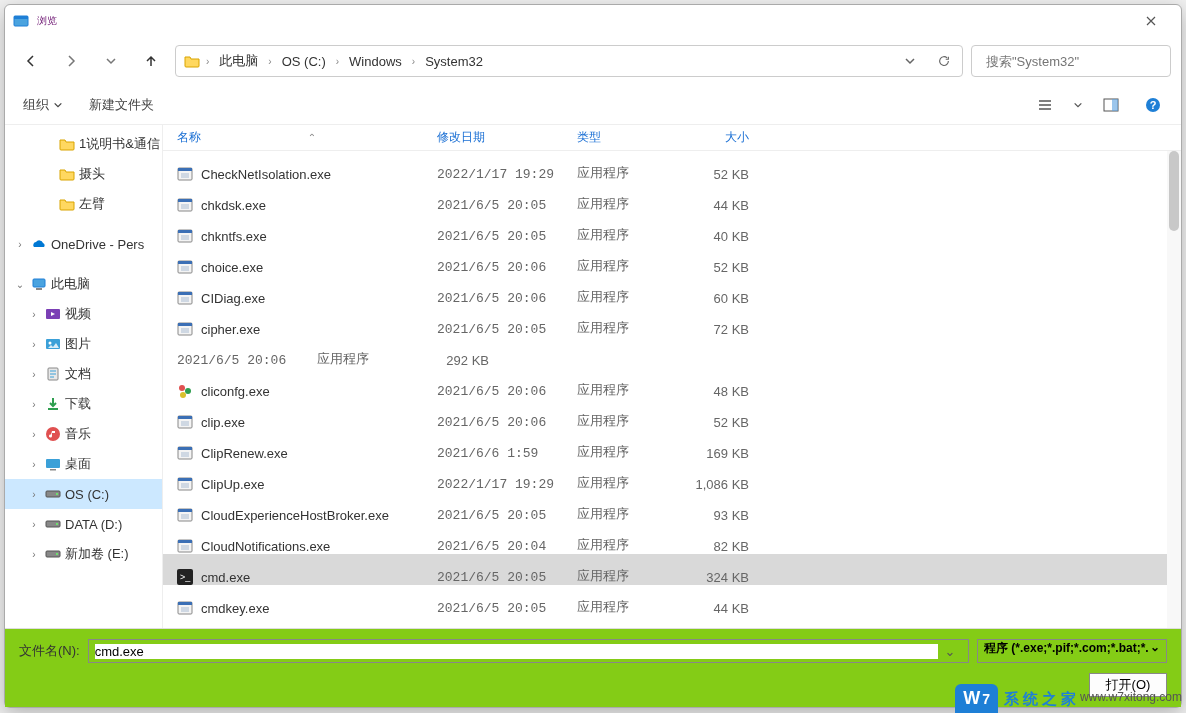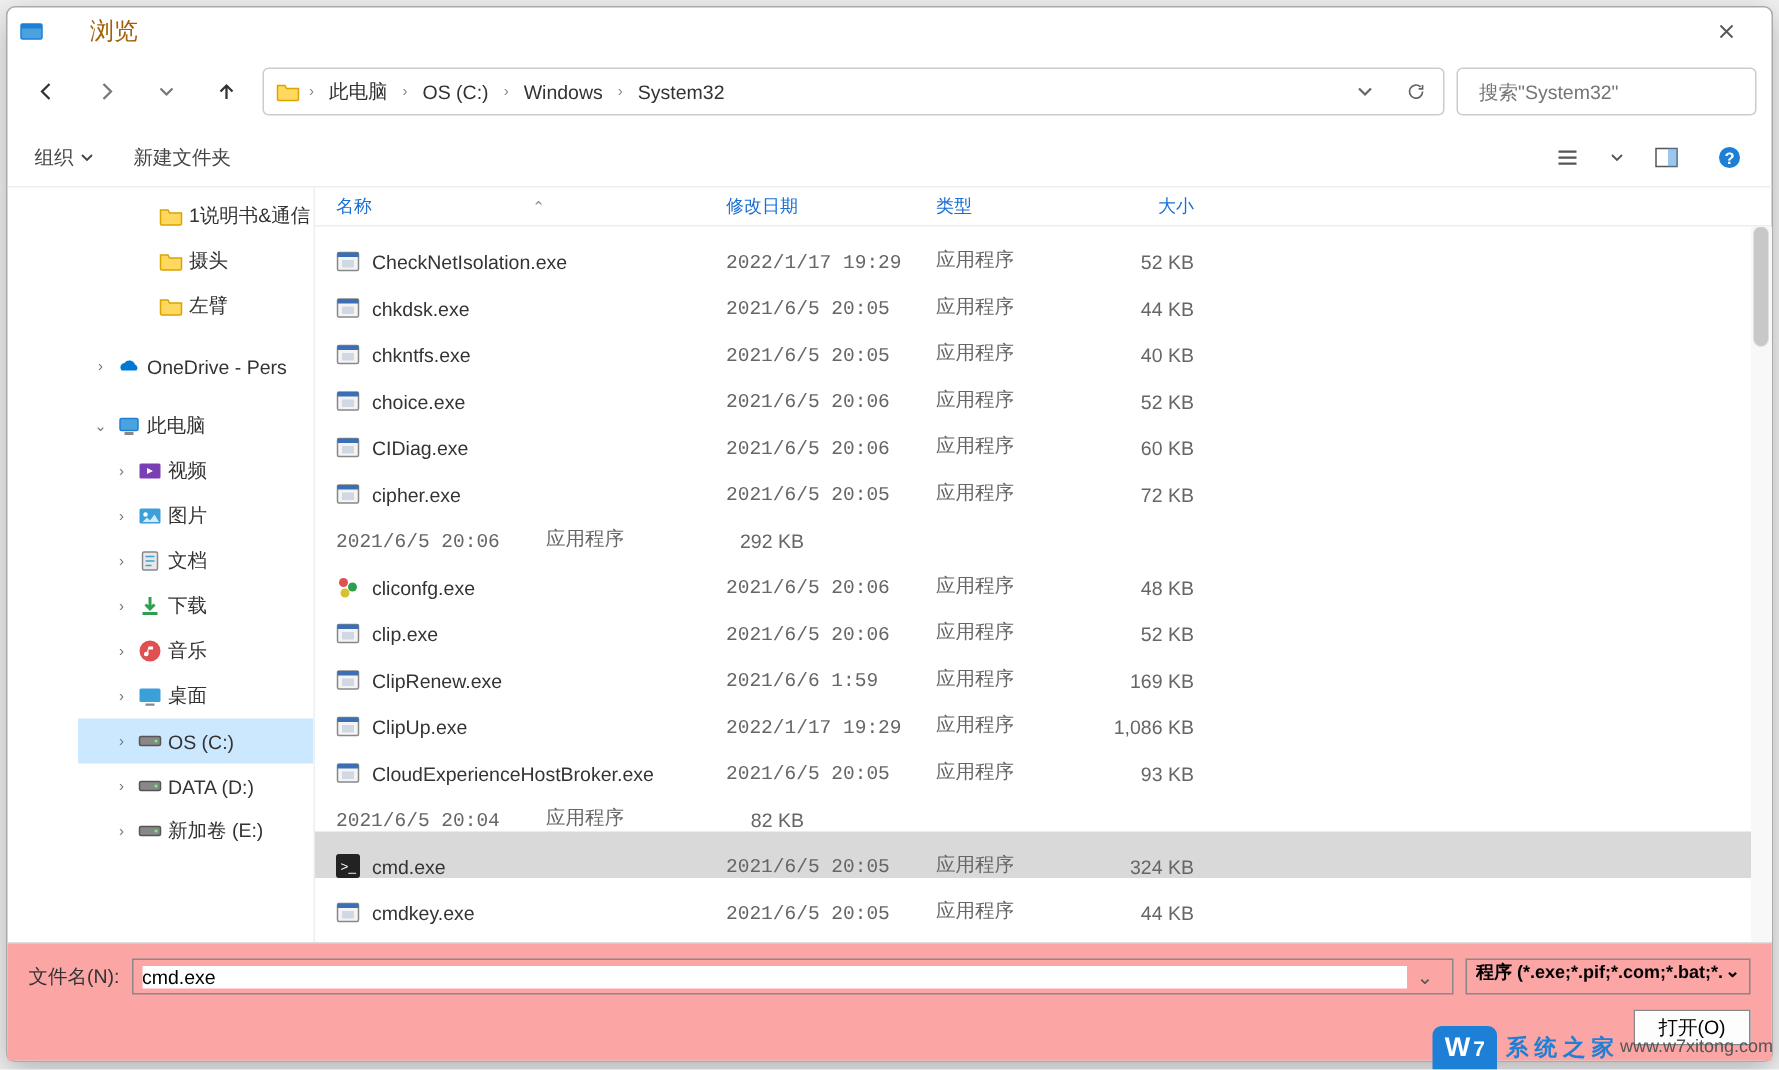--- a/index.html
+++ b/index.html
@@ -1,36 +1,36 @@
 <!DOCTYPE html>
 <html><head>
 <meta charset="utf-8">
 <style>
 * { box-sizing: border-box; margin: 0; padding: 0; font-family: "Microsoft YaHei", "Segoe UI", sans-serif; }
 body { width: 1186px; height: 713px; background: #f0f0f0; position: relative; overflow: hidden; }
 .window { position: absolute; left: 4px; top: 4px; width: 1178px; height: 704px; background: #fff; border: 1px solid #aaa; border-radius: 6px; box-shadow: 0 6px 20px rgba(0,0,0,0.25); display: flex; flex-direction: column; }
 .titlebar { height: 32px; display: flex; align-items: center; padding: 0 8px; }
 .titlebar .app-icon { width: 16px; height: 16px; margin-right: 8px; }
-.titlebar .title { font-size: 16px; color: #a16207; flex: 1; margin-left: 23px; }
+.titlebar .title { font-size: 10px; color: #701a75; flex: 1; }
 .titlebar .close { width: 44px; height: 32px; display: flex; align-items: center; justify-content: center; color: #555; font-size: 14px; }
 .toolbar { height: 48px; display: flex; align-items: center; padding: 0 10px; gap: 8px; }
 .navbtn { width: 32px; height: 32px; display: flex; align-items: center; justify-content: center; color: #777; border-radius: 4px; }
 .navbtn.enabled { color: #333; }
 .address { flex: 1; height: 32px; border: 1px solid #ccc; border-radius: 4px; display: flex; align-items: center; padding: 0 4px 0 8px; gap: 6px; font-size: 13px; color: #333; }
 .crumb { display: flex; align-items: center; gap: 6px; padding: 2px 4px; border-radius: 3px; }
 .chev { color: #888; font-size: 10px; }
 .addr-right { margin-left: auto; display: flex; gap: 6px; color: #666; }
 .addr-btn { width: 28px; height: 28px; display: flex; align-items: center; justify-content: center; border-radius: 3px; }
 .searchbox { width: 200px; height: 32px; border: 1px solid #ccc; border-radius: 4px; display: flex; align-items: center; padding: 0 8px; gap: 6px; color: #888; font-size: 13px; }
 .searchbox input { border: none; outline: none; flex: 1; font-size: 13px; }
 .commandbar { height: 40px; display: flex; align-items: center; padding: 0 14px; gap: 18px; font-size: 13px; color: #444; border-bottom: 1px solid #eee; }
 .cmd-item { display: flex; align-items: center; gap: 4px; padding: 4px 4px; border-radius: 3px; }
 .cmd-right { margin-left: auto; display: flex; gap: 14px; align-items: center; }
 .icon-btn { width: 28px; height: 28px; display: flex; align-items: center; justify-content: center; color: #555; border-radius: 3px; }
-.body { flex: 1; display: flex; overflow: hidden; margin-left: 47px; }
+.body { flex: 1; display: flex; overflow: hidden; }
 .nav { width: 158px; border-right: 1px solid #eee; overflow-y: auto; padding: 4px 0; }
 .nav-item { display: flex; align-items: center; height: 30px; font-size: 13px; color: #333; padding-left: 8px; gap: 4px; white-space: nowrap; overflow: hidden; }
 .nav-item.selected { background: #cce8ff; }
 .nav-exp { width: 14px; text-align: center; color: #777; font-size: 10px; }
 .nav-icon { width: 16px; height: 16px; display: flex; align-items: center; justify-content: center; }
 .folder-icon svg, .nav-icon svg { display: block; }
 .indent1 { padding-left: 22px; }
 .indent2 { padding-left: 36px; }
 .content { flex: 1; display: flex; flex-direction: column; position: relative; }
 .columns { height: 26px; display: flex; align-items: center; border-bottom: 1px solid #eee; color: #1a6fd4; font-size: 12px; }
@@ -43,21 +43,21 @@
 .filelist { flex: 1; overflow-y: auto; }
 .row { display: flex; align-items: flex-end; height: 31px; font-size: 13px; color: #333; }
 .row.selected { background: #d9d9d9; }
 .cell-name { width: 260px; display: flex; align-items: center; gap: 8px; padding-left: 14px; }
 .cell-date { width: 140px; color: #666; padding-left: 14px; font-family: Liberation Mono, monospace; }
 .cell-type { width: 120px; color: #666; padding-left: 14px; }
 .cell-size { width: 80px; text-align: right; color: #666; padding-right: 14px; }
 .file-icon { width: 16px; height: 16px; flex-shrink: 0; }
 .scrollbar { position: absolute; right: 0; top: 26px; bottom: 0; width: 14px; background: #f8f8f8; }
 .scrollthumb { position: absolute; left: 2px; right: 2px; top: 0; height: 80px; background: #c8c8c8; border-radius: 5px; }
-.footer { border-top: 1px solid #ddd; padding: 10px 14px; display: flex; flex-direction: column; gap: 10px; background: #fca5a5; }
+.footer { border-top: 1px solid #ddd; padding: 10px 14px; display: flex; flex-direction: column; gap: 10px; background: #84cc16; }
 .footer-row { display: flex; align-items: center; gap: 8px; }
 .footer-label { font-size: 13px; color: #333; white-space: nowrap; }
 .footer-input { flex: 1; height: 24px; border: 1px solid #888; padding: 0 6px; font-size: 13px; display: flex; align-items: center; }
 .footer-input input { border: none; outline: none; flex: 1; font-size: 13px; }
 .footer-dd { width: 24px; text-align: center; color: #555; }
 .footer-select { width: 190px; height: 24px; border: 1px solid #888; padding: 0 6px; font-size: 12px; display: flex; justify-content: space-between; white-space: nowrap; overflow: hidden; font-weight: bold; }
 .footer-buttons { display: flex; justify-content: flex-end; gap: 8px; }
 .btn { min-width: 78px; height: 24px; border: 1px solid #888; background: #fdfdfd; font-size: 13px; display: flex; align-items: center; justify-content: center; padding: 0 8px; }
 .watermark { position: absolute; right: 4px; bottom: 0; display: flex; align-items: center; gap: 6px; }
 .wm-badge { background: #1e7fd6; color: #fff; font-weight: bold; font-size: 18px; padding: 4px 8px; border-radius: 6px 6px 0 0; display: flex; align-items: baseline; }
@@ -482,20 +482,28 @@
                   <rect x="1" y="2" width="14" height="3" fill="#3b6fb5"></rect>
                   <rect x="4" y="7" width="8" height="5" fill="#cfd8e3"></rect>
                 </svg></span>
               <span>CloudExperienceHostBroker.exe</span>
             </div>
             <div class="cell-date">2021/6/5 20:05</div>
             <div class="cell-type">应用程序</div>
             <div class="cell-size">93 KB</div>
           </div>
           <div class="row">
+            <div class="cell-name">
+              <span class="file-icon"><svg width="16" height="16" viewBox="0 0 16 16">
+                  <rect x="1" y="2" width="14" height="12" rx="1" fill="#f4f4f4" stroke="#888"></rect>
+                  <rect x="1" y="2" width="14" height="3" fill="#3b6fb5"></rect>
+                  <rect x="4" y="7" width="8" height="5" fill="#cfd8e3"></rect>
+                </svg></span>
+              <span>CloudNotifications.exe</span>
+            </div>
             <div class="cell-date">2021/6/5 20:04</div>
             <div class="cell-type">应用程序</div>
             <div class="cell-size">82 KB</div>
           </div>
           <div class="row selected">
             <div class="cell-name">
               <span class="file-icon"><svg width="16" height="16" viewBox="0 0 16 16">
                   <rect width="16" height="16" rx="2" fill="#222"></rect>
                   <text x="3" y="11" fill="#fff" font-size="9" font-family="monospace">&gt;_</text>
                 </svg></span>

